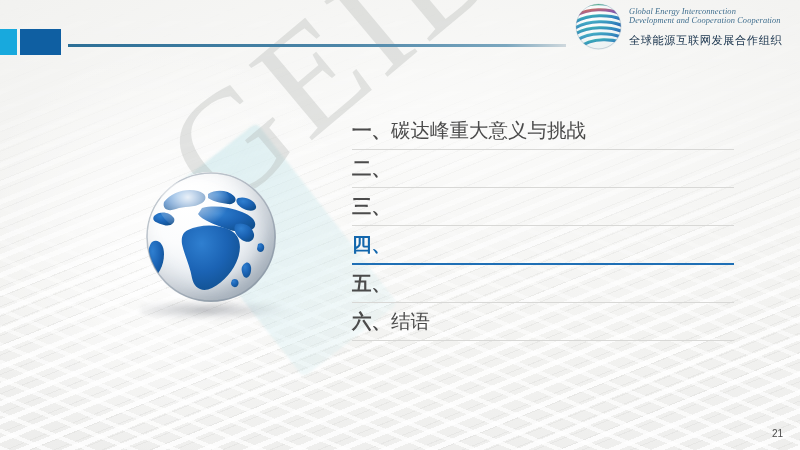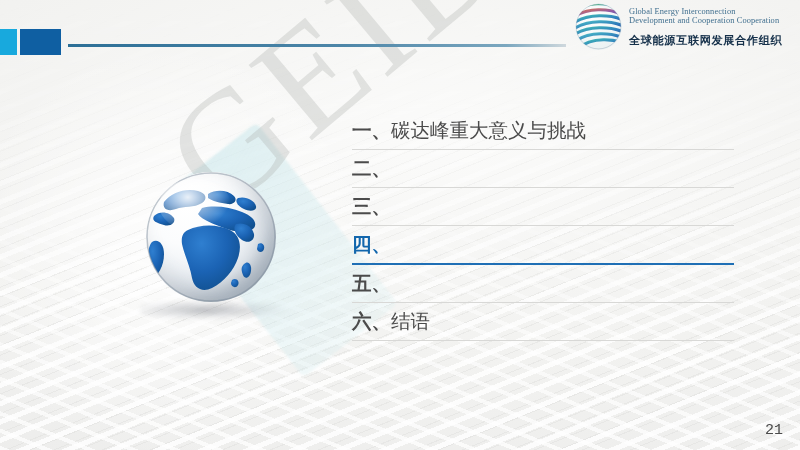--- a/index.html
+++ b/index.html
@@ -128,24 +128,25 @@
   }
   .brand-text {
     line-height: 1.08;
   }
   .brand-en1, .brand-en2 {
     font-family: "Liberation Serif", "DejaVu Serif", serif;
     font-size: 8.4px;
     color: #3f6e8e;
     letter-spacing: 0.1px;
     white-space: nowrap;
+    font-style: italic;
   }
   .brand-cn {
     font-size: 11.2px;
-    font-weight: bold;
+    font-weight: normal;
     color: #15304a;
     letter-spacing: 0.6px;
     white-space: nowrap;
     margin-top: 8px;
   }
 
   
   .globe-wrap {
     position: absolute;
     left: 140px; top: 172px;
@@ -213,23 +214,23 @@
   .agenda-item.active .agenda-num,
   .agenda-item.active .agenda-label {
     color: #1367ad;
   }
 
   
   .page-num {
     position: absolute;
     right: 17px;
     bottom: 11px;
-    font-size: 15px;
+    font-size: 10px;
     color: #4a4a4a;
-    font-family: Liberation Mono, monospace;
+    font-family: Liberation Sans, sans-serif;
   }
 </style>
 </head>
 <body>
 
 <div id="slide">
 
   <div class="bg-base"></div>
   <div class="bg-soft-left"></div>
   <div class="bg-texture"></div>

